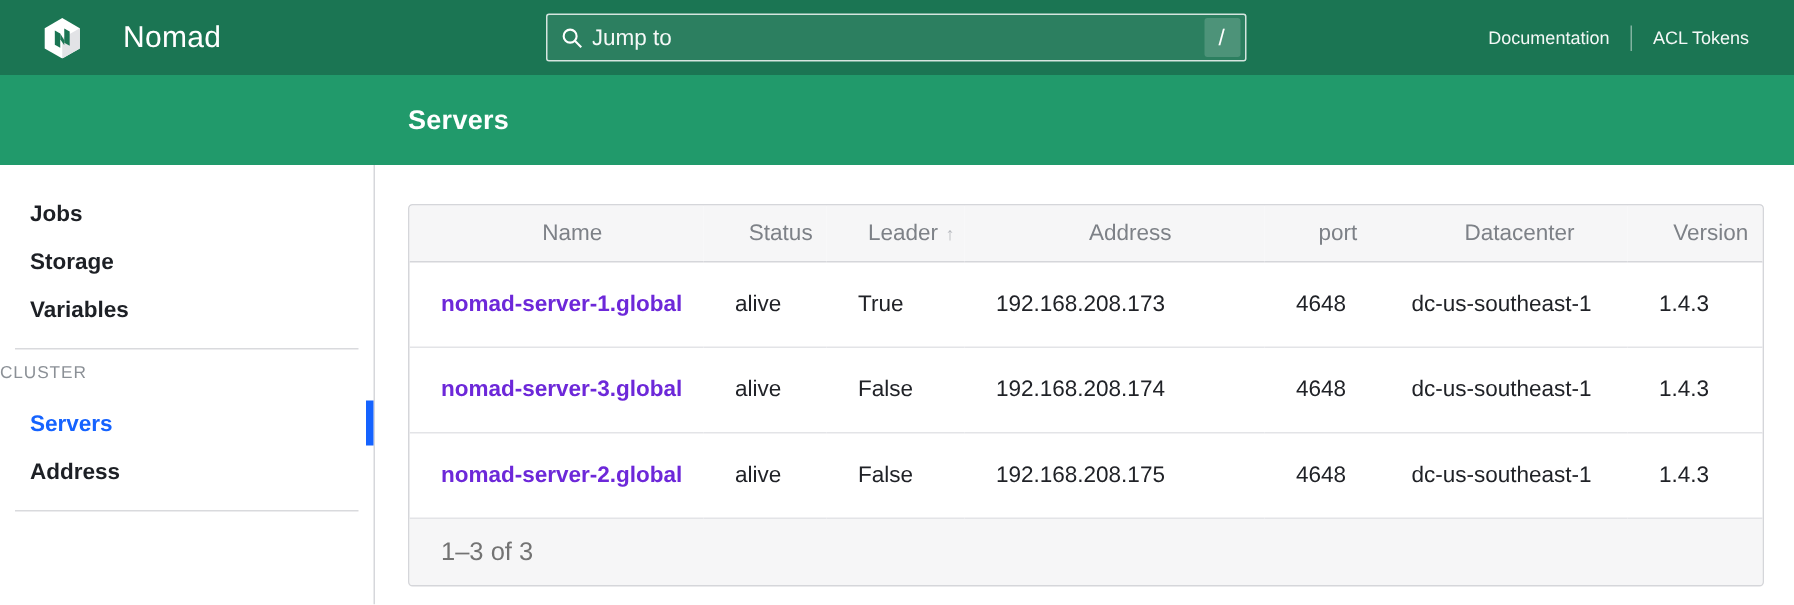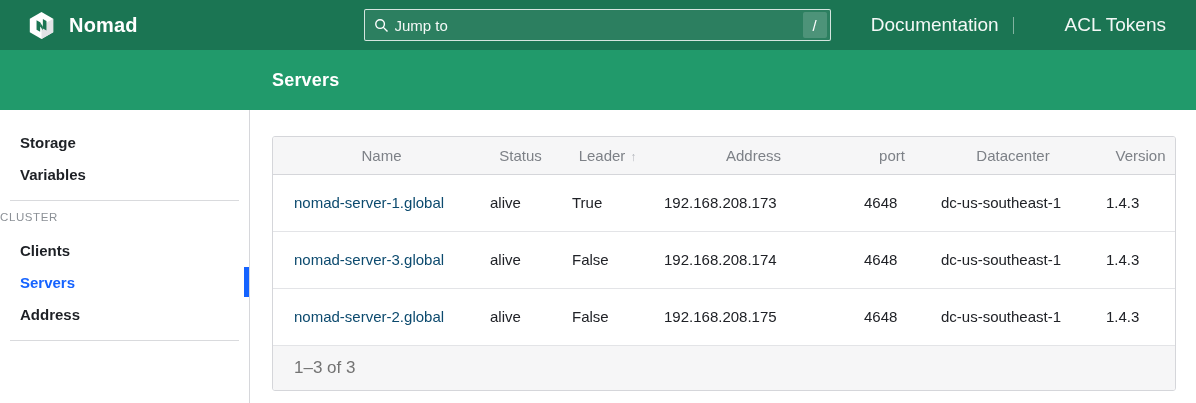--- a/index.html
+++ b/index.html
@@ -12,22 +12,22 @@
   
   .topnav {
     height: 50px;
     background: var(--nav-green, #1b7553);
     display: flex; align-items: center;
     padding: 0 30px 0 28px;
   }
   .brand { display: flex; align-items: center; flex: 1 1 0; }
   .brand svg { width: 27px; height: 27px; display: block; }
   .brand-name {
-    color: #fff; font-size: 20px; font-weight: 700;
-    margin-left: 14px; letter-spacing: 0.2px;
+    color: #fff; font-size: 20px; font-weight: 400;
+    margin-left: 27px; letter-spacing: 0.2px;
   }
   .search {
     width: 467px; height: 32px; flex: none;
     border: 1px solid rgba(255,255,255,0.8);
     background: rgba(255,255,255,0.08);
     border-radius: 2px;
     display: flex; align-items: center;
     padding: 0 3px 0 9px;
   }
   .search svg { width: 15px; height: 15px; flex: none; }
@@ -41,21 +41,21 @@
   .kbd {
     flex: none; width: 24px; height: 26px;
     background: rgba(255,255,255,0.16); border-radius: 2px;
     color: #fff; font-size: 15px;
     display: flex; align-items: center; justify-content: center;
   }
   .topnav-links {
     flex: 1 1 0; display: flex; align-items: center; justify-content: flex-end;
   }
   .topnav-links a {
-    color: rgba(255,255,255,0.95); text-decoration: none; font-size: 19px; margin-left: 37px;
+    color: rgba(255,255,255,0.95); text-decoration: none; font-size: 12px;
   }
   .link-divider {
     width: 1px; height: 17px; background: rgba(255,255,255,0.45);
     margin: 0 14px;
   }
 
   
   .subnav {
     height: 60px;
     background: var(--subnav-green, #219a6b);
@@ -114,21 +114,21 @@
     cursor: pointer; white-space: nowrap;
   }
   .sort-arrow { color: #b2b5bb; font-size: 12px; margin-left: 5px; }
   tbody td {
     height: 57px; padding: 0 0 0 21px; vertical-align: middle;
     font-size: 15px; color: #202227;
     border-bottom: 1px solid #e3e4e7;
     white-space: nowrap; overflow: hidden;
   }
   tbody tr { cursor: pointer; background: #fff; }
-  td.cell-name { font-weight: 400; color: #0c4a6e; }
+  td.cell-name { font-weight: 700; color: #6d28d9; }
   .table-footer {
     background: var(--header-bg, #f6f6f7);
     padding: 12px 21px; font-size: 17px; color: #737373;
   }
 </style>
 </head>
 <body>
 
 <header class="topnav">
   <div class="brand">
@@ -158,27 +158,27 @@
   </nav>
 </header>
 
 <div class="subnav">
   <h1 class="page-title">Servers</h1>
 </div>
 
 <div class="layout">
   <aside class="sidebar">
     <ul class="menu">
+      <li>Jobs</li>
       <li>Storage</li>
       <li>Variables</li>
     </ul>
     <hr>
     <div class="section-label">CLUSTER</div>
     <ul class="menu">
-      <li>Clients</li>
       <li class="active">Servers</li>
       <li>Address</li>
     </ul>
     <hr>
   </aside>
 
   <main class="main">
     <div class="table-wrap">
       <table>
         <colgroup>

